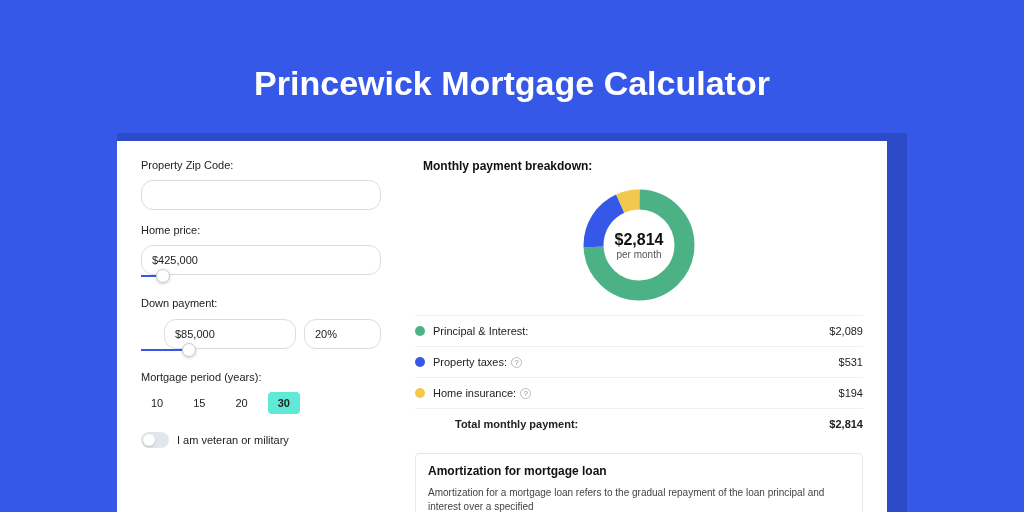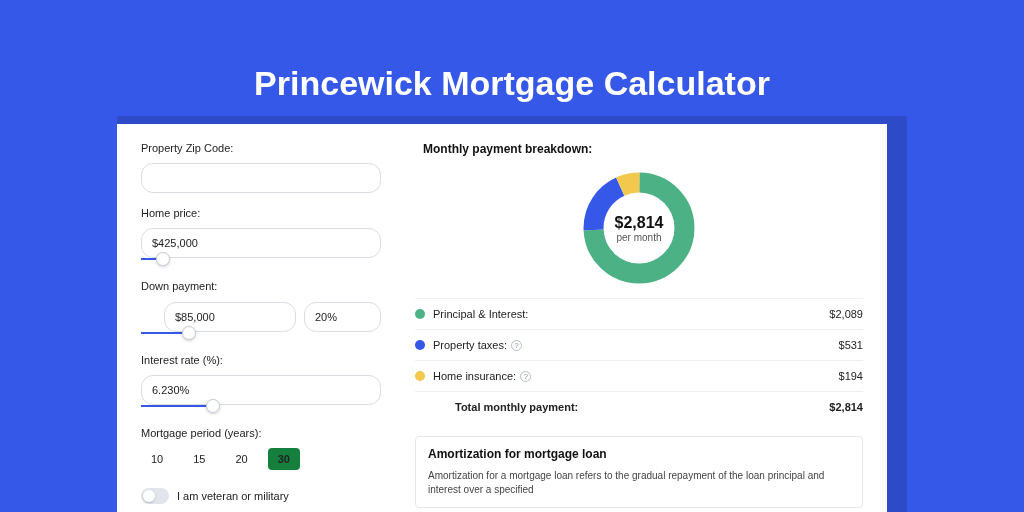--- a/index.html
+++ b/index.html
@@ -1,34 +1,34 @@
 <!DOCTYPE html>
 <html><head>
 <meta charset="utf-8">
 <style>
   * { box-sizing: border-box; margin: 0; padding: 0; }
   html, body { width: 1024px; height: 512px; overflow: hidden; }
   body { background: #3658e8; font-family: -apple-system, BlinkMacSystemFont, "Segoe UI", Arial, sans-serif; }
-  .hero-title { color: #fff; font-size: 34px; font-weight: 700; text-align: center; padding-top: 64px; padding-bottom: 13px; }
+  .hero-title { color: #fff; font-size: 34px; font-weight: 700; text-align: center; padding-top: 64px; padding-bottom: 30px; }
   .card-shadow { background: #2e4bc7; width: 790px; height: 400px; margin: 0 auto; border-radius: 2px; position: relative; }
   .card { background: #fff; position: absolute; top: 8px; left: 0; right: 20px; bottom: 0; padding: 18px 24px 0 24px; display: flex; gap: 34px; }
   .left-col { width: 240px; flex-shrink: 0; }
   .right-col { flex: 1; }
   .field-label { font-size: 11px; color: #222; margin-bottom: 8px; line-height: 1.2; }
   .field-group { margin-bottom: 14px; }
   .text-input { width: 100%; height: 30px; border: 1px solid #d9dde3; border-radius: 12px; padding: 0 10px; font-size: 11px; color: #222; outline: none; }
   .slider-track { position: relative; height: 10px; margin-top: -2px; }
   .slider-handle { position: absolute; top: -4px; width: 14px; height: 14px; border-radius: 50%; background: #fff; border: 1px solid #c7ccd6; box-shadow: 0 1px 3px rgba(0,0,0,.18); transform: translateX(-50%); cursor: pointer; }
   .slider-line { position: absolute; top: 2px; left: 0; height: 2px; background: #3658e8; }
   .row-flex { display: flex; gap: 8px; padding-left: 23px; }
   .row-flex .text-input:first-child { flex: 2; }
   .row-flex .text-input:last-child { flex: 1; }
   .tabs { display: flex; gap: 10px; }
   .tab { font-size: 11px; color: #222; padding: 5px 10px; border-radius: 4px; cursor: pointer; }
-  .tab.active { background: #15803d; font-weight: 700; }
+  .tab.active { background: #5eead4; font-weight: 700; }
   .toggle-row { display: flex; align-items: center; gap: 8px; margin-top: 18px; }
   .toggle { width: 28px; height: 16px; border-radius: 10px; background: #e2e5eb; position: relative; cursor: pointer; }
   .toggle-knob { position: absolute; width: 12px; height: 12px; border-radius: 50%; background: #fff; top: 2px; left: 2px; box-shadow: 0 1px 2px rgba(0,0,0,.2); }
   .toggle-label { font-size: 11px; color: #222; }
   .section-title { font-size: 12px; font-weight: 700; color: #111; margin-bottom: 6px; margin-left: 8px; }
   .donut-wrap { display: flex; justify-content: center; padding: 6px 0 10px 0; }
   .donut { position: relative; width: 120px; height: 120px; }
   .donut-center { position: absolute; inset: 0; display: flex; flex-direction: column; align-items: center; justify-content: center; }
   .donut-amount { font-size: 16px; font-weight: 700; color: #111; }
   .donut-sub { font-size: 10px; color: #555; }
@@ -75,28 +75,20 @@
         <div class="row-flex">
           <input class="text-input" type="text" value="$85,000" style="">
           <input class="text-input" type="text" value="20%" style="">
         </div>
         <div class="slider-track">
           <div class="slider-line" style="width:20%"></div>
           <div class="slider-handle" style="left:20%"></div>
         </div>
       </div>
 
-      <div class="field-group">
-        <div class="field-label">Interest rate (%):</div>
-        <input class="text-input" type="text" value="6.230%" style="">
-        <div class="slider-track">
-          <div class="slider-line" style="width:30%"></div>
-          <div class="slider-handle" style="left:30%"></div>
-        </div>
-      </div>
 
       <div class="field-group">
         <div class="field-label">Mortgage period (years):</div>
         <div class="tabs">
           <div class="tab">10</div>
           <div class="tab">15</div>
           <div class="tab">20</div>
           <div class="tab active">30</div>
         </div>
       </div>

